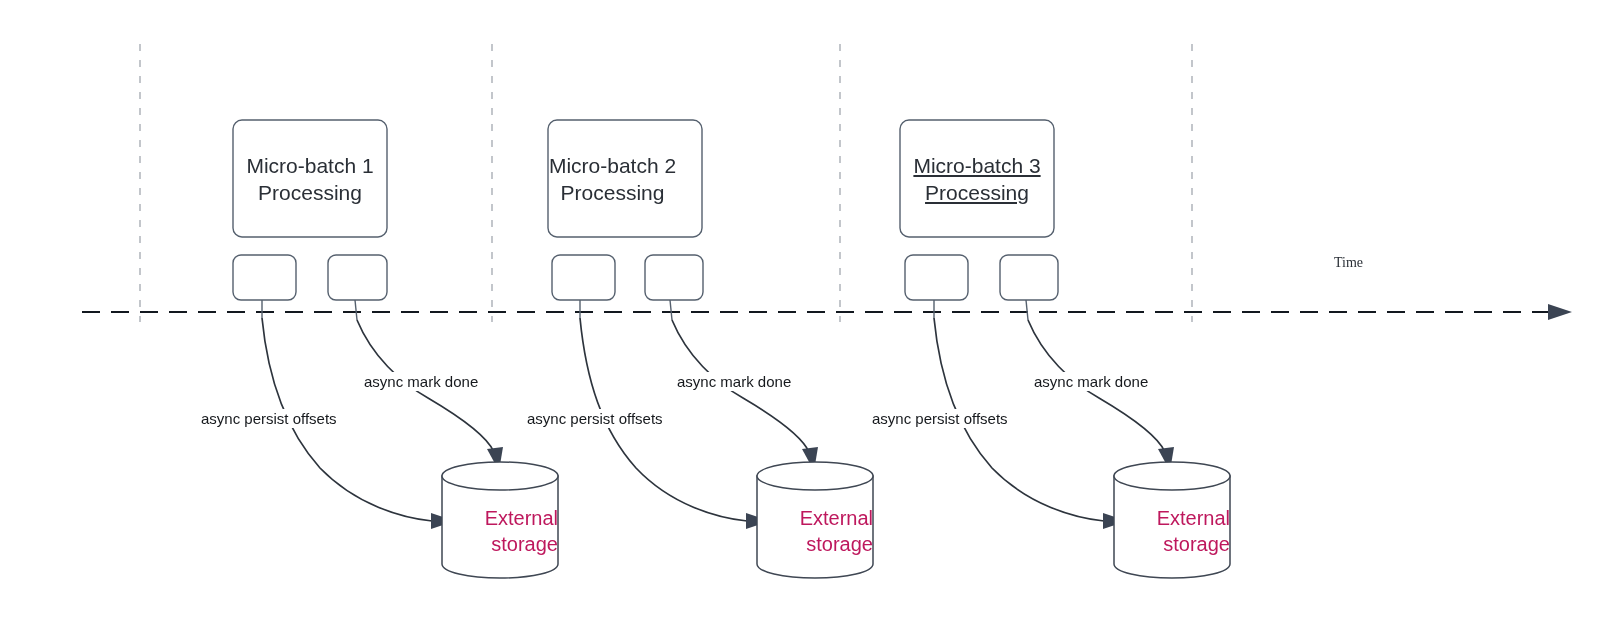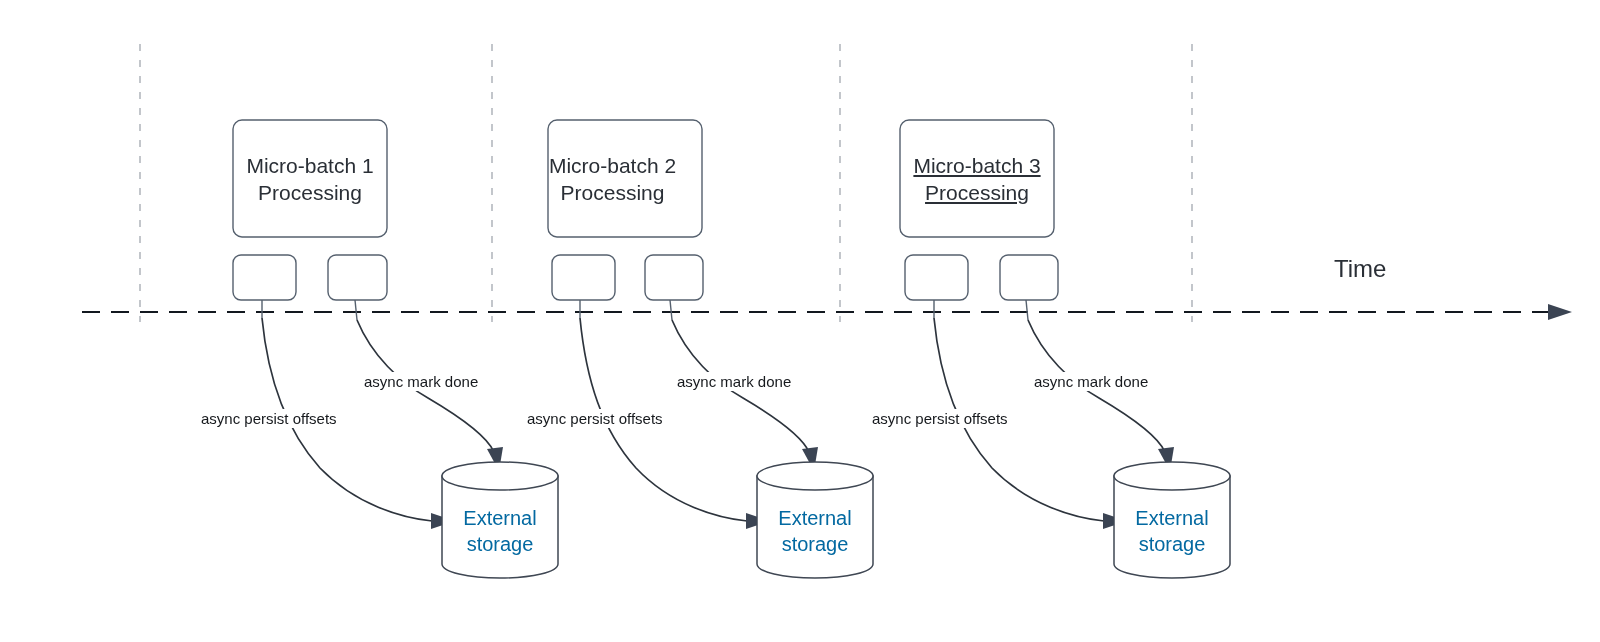--- a/index.html
+++ b/index.html
@@ -68,40 +68,41 @@
     position: absolute;
     color: #2a2f36;
     font-size: 21px;
     line-height: 27px;
     text-align: center;
     white-space: pre;
     pointer-events: none;
   }
   .store-text {
     position: absolute;
-    color: #0369a1;
+    color: #be185d;
     font-size: 20px;
     line-height: 26px;
-    text-align: center;
+    text-align: right;
     white-space: pre;
   }
   .edge-label {
     position: absolute;
     color: #16191d;
     font-size: 15px;
     font-weight: normal;
     white-space: nowrap;
     background: #ffffff;
     padding: 1px 3px;
   }
   .time-label {
     position: absolute;
     color: #2a2f36;
-    font-size: 24px;
+    font-size: 14px;
     white-space: nowrap;
+    font-family: Liberation Serif, serif;
   }
 </style>
 </head>
 <body>
 
 <div id="canvas">
 
   <svg id="diagram-svg" viewBox="0 0 1600 642" xmlns="http://www.w3.org/2000/svg">
 
     <line class="divider-line" x1="140" y1="44" x2="140" y2="322"></line>

